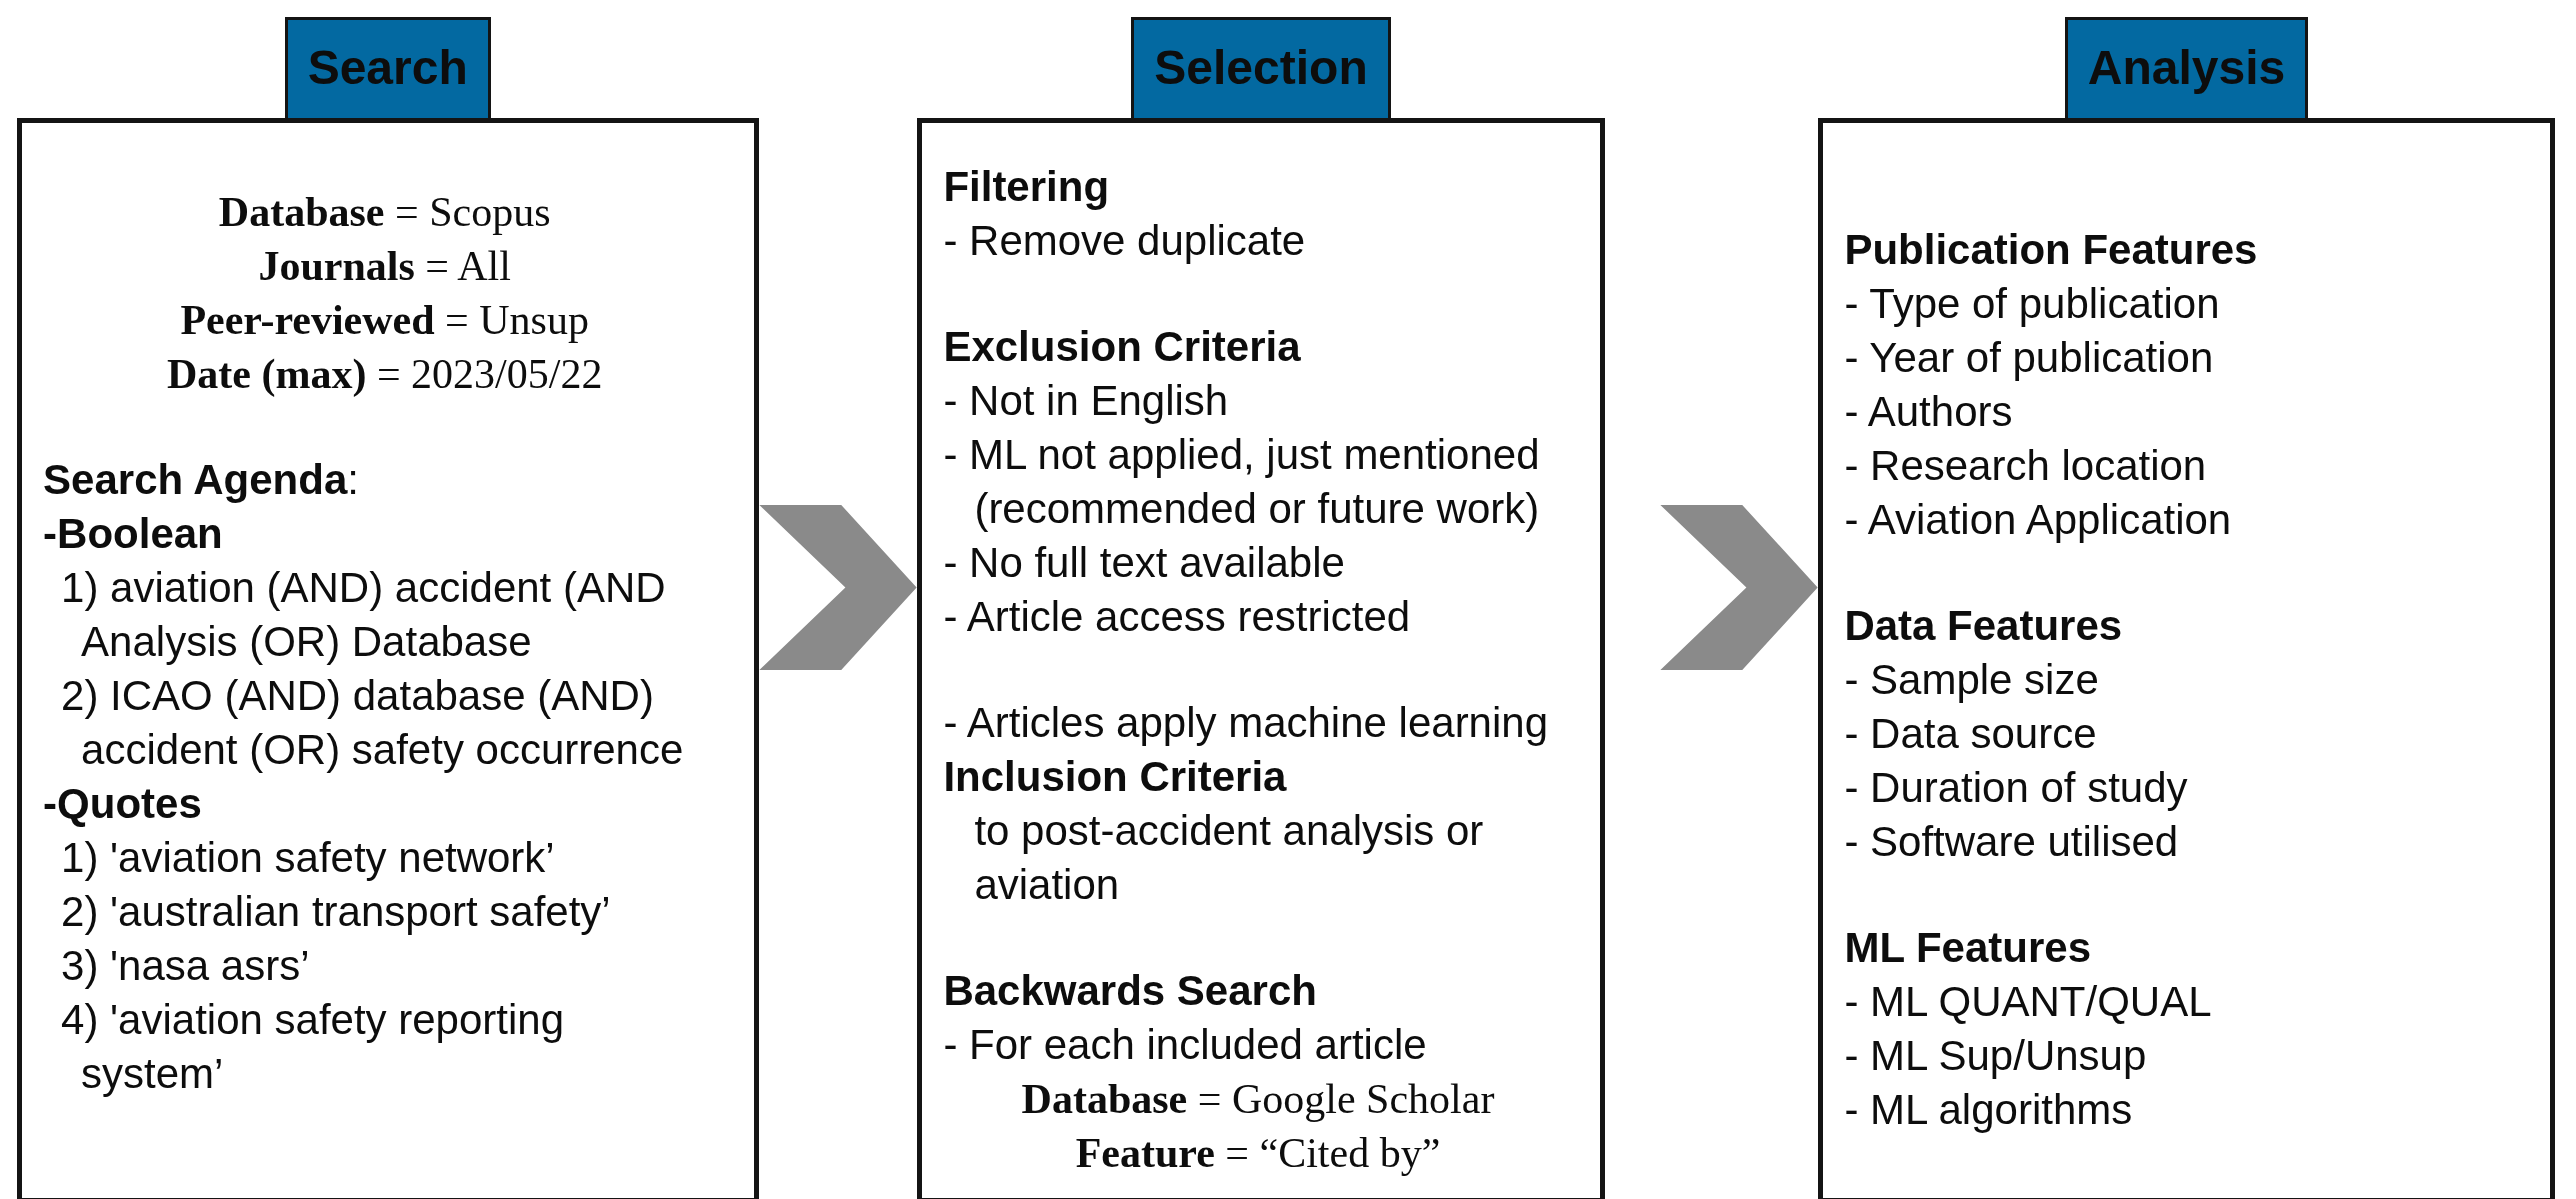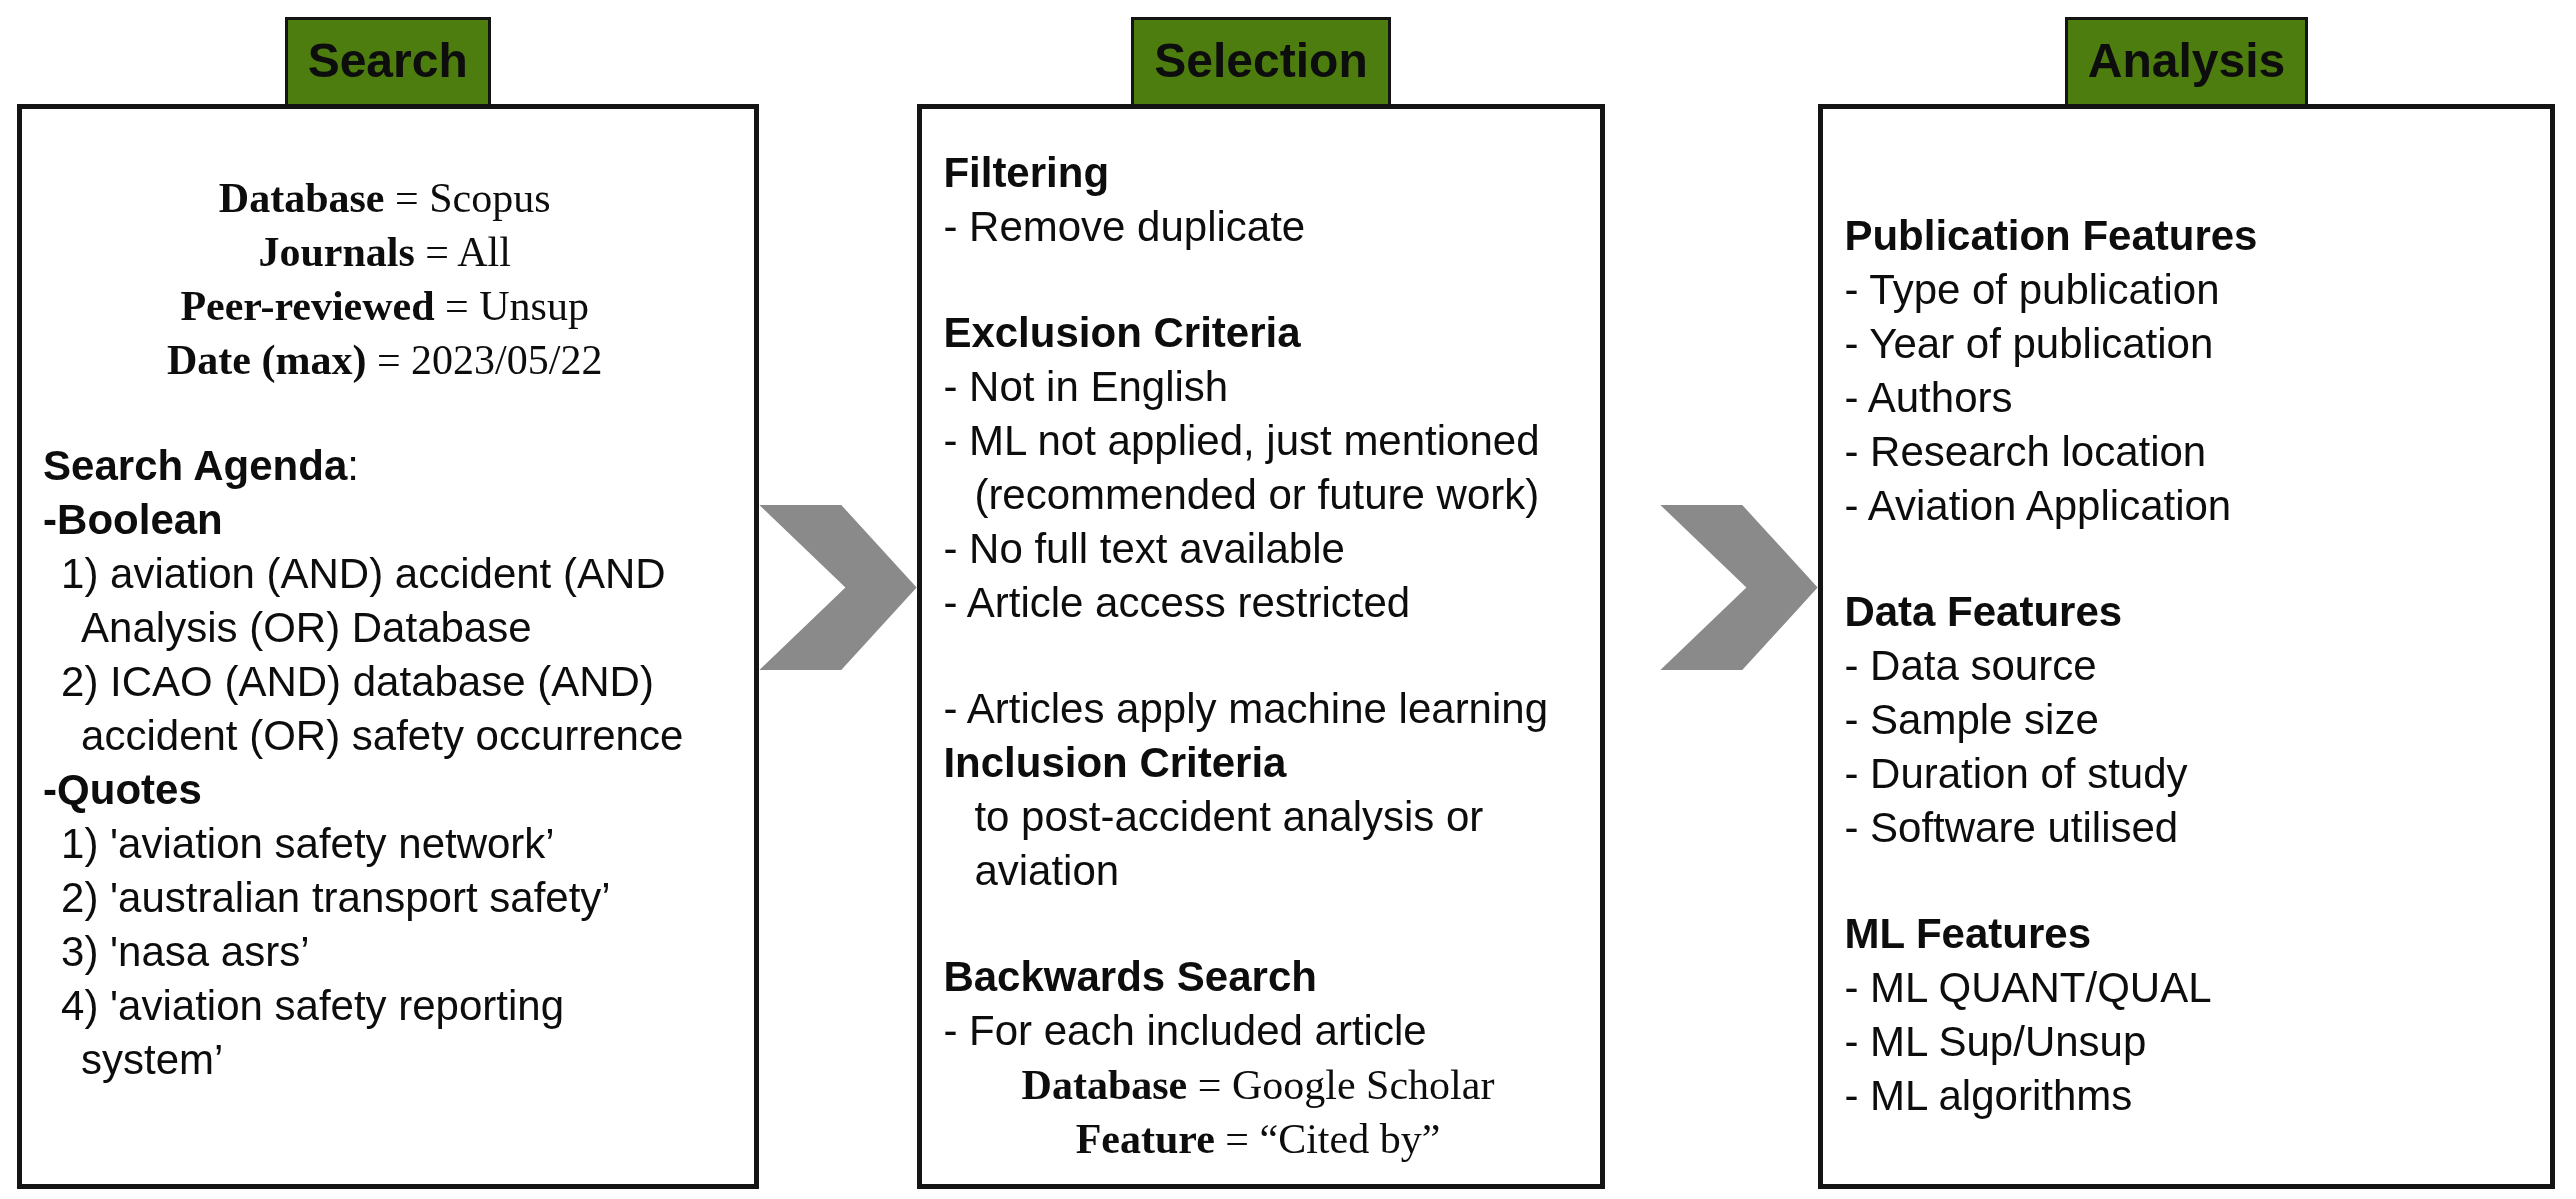--- a/index.html
+++ b/index.html
@@ -1,21 +1,21 @@
 <!DOCTYPE html>
 <html style="font-size:9.5px"><head>
 <meta charset="utf-8">
 <style>
   html,body{margin:0;padding:0;background:#ffffff;}
   body{width:2576px;height:1199px;position:relative;overflow:hidden;
        font-family:"Liberation Sans","DejaVu Sans",sans-serif;color:#0d0d0d;}
   .group{position:absolute;top:16.7px;}
-  .tag{position:relative;margin:0 auto;background:#4d7c0f;border:3px solid #141414;
+  .tag{position:relative;margin:0 auto;background:#0369a1;border:3px solid #141414;
        height:76px;line-height:73px;text-align:center;font-weight:bold;
-       font-size:48px;padding:4px 20px;width:max-content;z-index:3;}
+       font-size:48px;padding:11px 20px;width:max-content;z-index:3;}
   .panel{position:relative;background:#fff;border:5.4px solid #141414;
          height:1085px;box-sizing:border-box;margin-top:-3px;z-index:1;
          overflow:hidden;}
   .content{padding-left:21.4px;padding-right:6px;}
   .p1 .content{padding-top:62px;}
   .p2 .content{padding-top:37px;}
   .p3 .content{padding-top:100px;}
   .ln{font-size:42px;line-height:54px;white-space:nowrap;}
   .ln .b{font-weight:bold;}
   .blank{height:52px;}
@@ -99,22 +99,22 @@
   <div class="panel">
     <div class="content">
       <div class="ln"><span class="b">Publication Features</span></div>
       <div class="ln"><span>- Type of publication</span></div>
       <div class="ln"><span>- Year of publication</span></div>
       <div class="ln"><span>- Authors</span></div>
       <div class="ln"><span>- Research location</span></div>
       <div class="ln"><span>- Aviation Application</span></div>
       <div class="blank"></div>
       <div class="ln"><span class="b">Data Features</span></div>
+      <div class="ln"><span>- Sample size</span></div>
       <div class="ln"><span>- Data source</span></div>
-      <div class="ln"><span>- Sample size</span></div>
       <div class="ln"><span>- Duration of study</span></div>
       <div class="ln"><span>- Software utilised</span></div>
       <div class="blank"></div>
       <div class="ln"><span class="b">ML Features</span></div>
       <div class="ln"><span>- ML QUANT/QUAL</span></div>
       <div class="ln"><span>- ML Sup/Unsup</span></div>
       <div class="ln"><span>- ML algorithms</span></div>
     </div>
   </div>
 </div>

